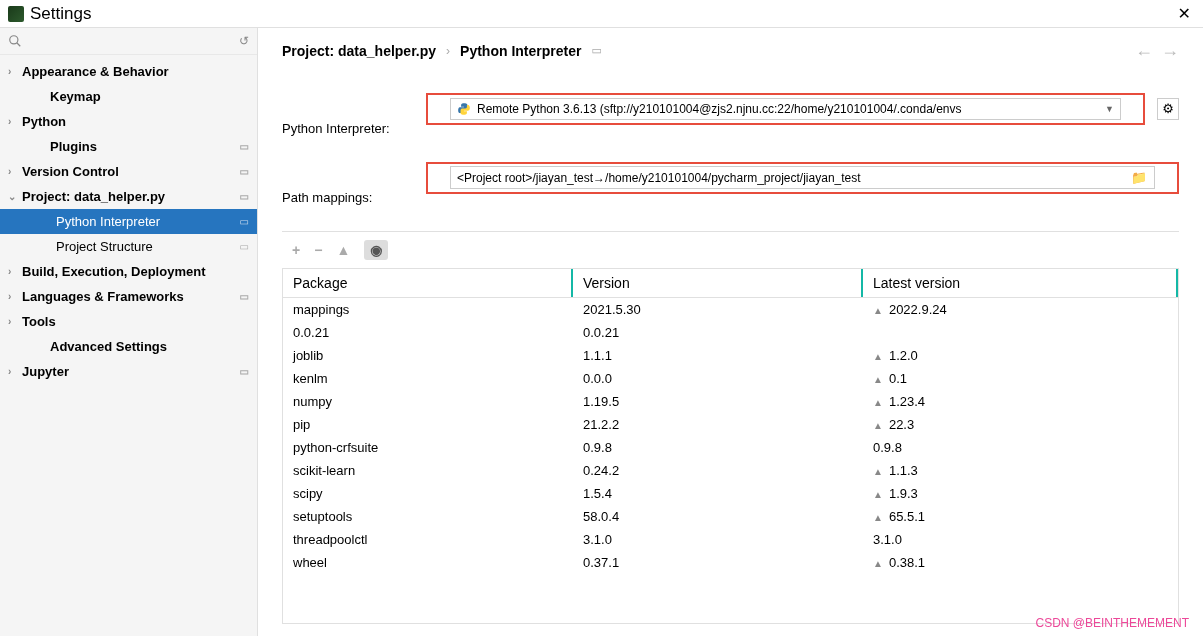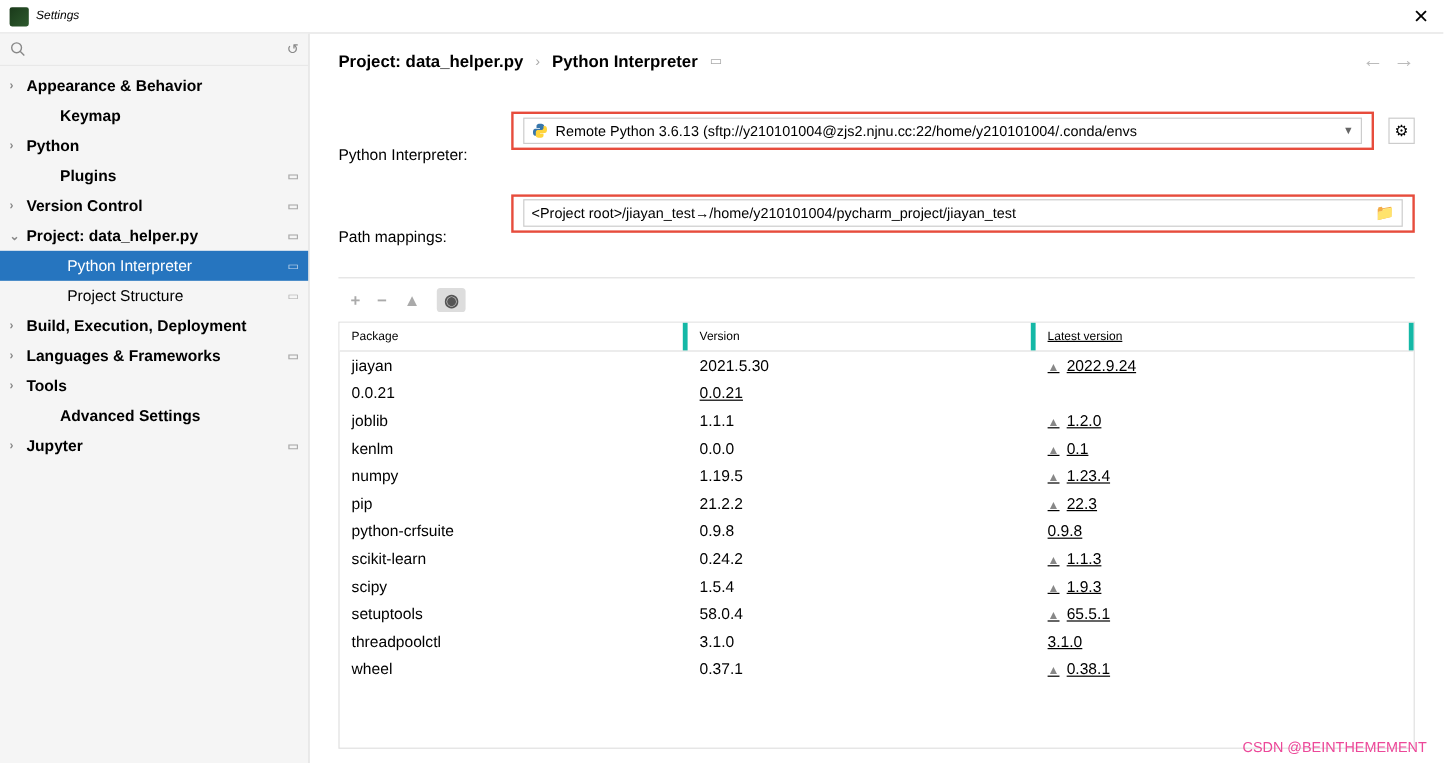--- a/index.html
+++ b/index.html
@@ -1,21 +1,21 @@
 <!DOCTYPE html>
 <html><head>
   <meta charset="utf-8">
   <style>
     * { margin: 0; padding: 0; box-sizing: border-box; font-family: -apple-system, BlinkMacSystemFont, "Segoe UI", Arial, sans-serif; }
     body { width: 1203px; height: 636px; background: #fff; font-size: 13px; color: #000; position: relative; overflow: hidden; }
     
     
     .title-bar { height: 28px; display: flex; align-items: center; padding: 0 8px; border-bottom: 1px solid #e0e0e0; }
     .app-icon { width: 16px; height: 16px; background: linear-gradient(135deg, #1a3a1a, #2d5a2d); margin-right: 6px; border-radius: 2px; }
-    .title-text { font-size: 10px; flex: 1; font-style: italic; }
+    .title-text { font-size: 17px; flex: 1; }
     .close-x { font-size: 16px; cursor: pointer; padding: 0 4px; }
     
     
     .main { display: flex; height: calc(100% - 28px); }
     
     
     .sidebar { width: 258px; background: #f5f5f5; border-right: 1px solid #e0e0e0; display: flex; flex-direction: column; }
     .search-wrap { padding: 6px 8px; border-bottom: 1px solid #e8e8e8; display: flex; align-items: center; gap: 4px; }
     .search-icon-svg { width: 14px; height: 14px; fill: none; stroke: #888; stroke-width: 2; }
     .search-input { border: none; background: transparent; outline: none; flex: 1; font-size: 12px; }
@@ -36,39 +36,39 @@
     .content { flex: 1; padding: 12px 24px; display: flex; flex-direction: column; position: relative; }
     .breadcrumb { display: flex; align-items: center; gap: 10px; margin-bottom: 20px; }
     .breadcrumb-proj { font-weight: 600; font-size: 14px; }
     .breadcrumb-sep { color: #aaa; font-size: 12px; }
     .breadcrumb-page { font-weight: 600; font-size: 14px; }
     .breadcrumb-icon { color: #aaa; font-size: 11px; }
     .nav-arrows { margin-left: auto; display: flex; gap: 8px; color: #bbb; font-size: 18px; }
     
     .field-row { display: flex; align-items: center; margin-bottom: 14px; gap: 12px; }
     .field-label { width: 132px; font-size: 13px; margin-top: 40px; }
-    .field-box { flex: 1; border: 2px solid #e74c3c; padding: 4px 8px; display: flex; align-items: center; gap: 6px; height: 32px; background: #fff; }
+    .field-box { flex: 1; border: 2px solid #e74c3c; padding: 4px 22px; display: flex; align-items: center; gap: 6px; height: 32px; background: #fff; }
     .field-box-inner { flex: 1; border: 1px solid #ccc; padding: 3px 6px; display: flex; align-items: center; gap: 6px; font-size: 12px; overflow: hidden; white-space: nowrap; }
     .py-icon { width: 14px; height: 14px; }
     .dropdown-arrow { color: #666; font-size: 9px; margin-left: auto; }
     .gear-btn { width: 22px; height: 22px; border: 1px solid #ccc; display: flex; align-items: center; justify-content: center; cursor: pointer; font-size: 13px; }
     .folder-icon { color: #aaa; margin-left: auto; font-size: 13px; }
     
     
     .pkg-toolbar { display: flex; align-items: center; gap: 14px; padding: 8px 10px; border-top: 1px solid #e0e0e0; margin-top: 12px; }
     .tb-btn { color: #aaa; cursor: pointer; font-size: 14px; font-weight: bold; }
     .tb-btn.eye { background: #ddd; border-radius: 3px; padding: 2px 6px; color: #555; }
     
     
     .pkg-table { flex: 1; border: 1px solid #e0e0e0; display: flex; flex-direction: column; }
     .pkg-header { display: flex; border-bottom: 1px solid #e0e0e0; background: #fff; }
-    .pkg-header > div { padding: 6px 10px; font-size: 10px; border-right: 4px solid #14b8a6; }
+    .pkg-header > div { padding: 6px 10px; font-size: 14px; border-right: 2px solid #14b8a6; }
     .col-pkg { width: 290px; }
     .col-ver { width: 290px; }
-    .col-lat { flex: 1; text-decoration: underline; }
+    .col-lat { flex: 1; }
     .pkg-rows { flex: 1; overflow-y: auto; }
     .pkg-row { display: flex; }
     .pkg-row > div { padding: 4px 10px; font-size: 13px; }
     .up-arrow { color: #888; font-size: 10px; margin-right: 6px; }
     
     .watermark { position: absolute; bottom: 6px; right: 14px; color: #ec4899; font-size: 12px; }
   </style>
 </head>
 <body>
 
@@ -199,21 +199,21 @@
     </div>
 
     <div class="pkg-table">
       <div class="pkg-header">
         <div class="col-pkg">Package</div>
         <div class="col-ver">Version</div>
         <div class="col-lat">Latest version</div>
       </div>
       <div class="pkg-rows" id="pkg-rows">
           <div class="pkg-row">
-            <div class="col-pkg">jiayan</div>
+            <div class="col-pkg">mappings</div>
             <div class="col-ver">2021.5.30</div>
             <div class="col-lat"><span class="up-arrow">▲</span>2022.9.24</div>
           </div>
           <div class="pkg-row">
             <div class="col-ver">0.0.21</div>
             <div class="col-lat">0.0.21</div>
           </div>
           <div class="pkg-row">
             <div class="col-pkg">joblib</div>
             <div class="col-ver">1.1.1</div>

